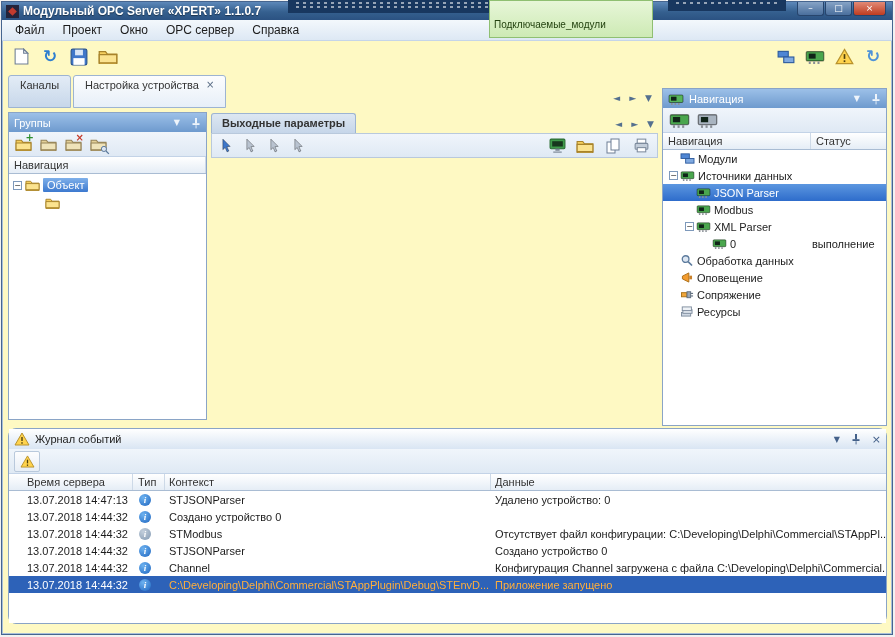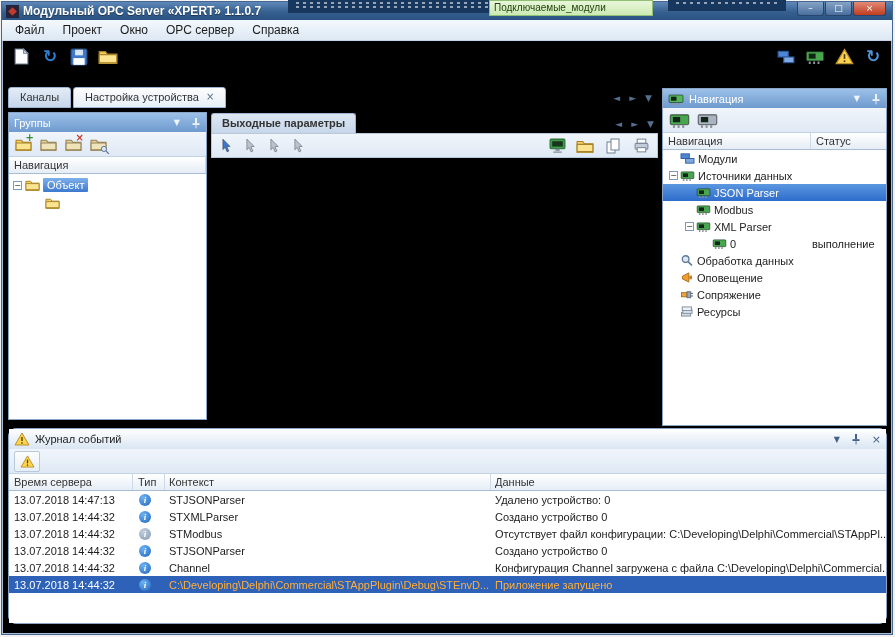--- a/index.html
+++ b/index.html
@@ -8,25 +8,25 @@
   .glyph { font-family:"DejaVu Sans", sans-serif; }
 
   
   .frag { position:absolute; background:#18375f; z-index:30; }
   .frag1 { left:288px; top:0; width:272px; height:13px; }
   .frag2 { left:668px; top:0; width:118px; height:11px; }
   .speck { height:2px; margin:2px 8px 0 8px;
            background:repeating-linear-gradient(90deg, rgba(255,255,255,.55) 0 3px, transparent 3px 7px); }
   .frag-green { position:absolute; left:489px; top:0; width:164px; height:16px; z-index:31;
                 background:linear-gradient(#e7f6d8,#cdeab4); border:1px solid #8fbf72;
-                font-size:10px; color:#23420f; padding:1px 4px; white-space:nowrap; overflow:hidden; }
+                font-size:10px; color:#23420f; padding:18px 4px; white-space:nowrap; overflow:hidden; }
 
   
   .window { position:absolute; left:1px; top:1px; width:892px; height:634px; z-index:10;
-            background:#000000; border:1px solid #46658f; box-shadow:0 0 0 1px #a9bfd9 inset; }
+            background:#fef9c3; border:1px solid #46658f; box-shadow:0 0 0 1px #a9bfd9 inset; }
 
   .titlebar { height:18px; background:linear-gradient(180deg,#5d88b9 0%,#35608f 55%,#2b5282 100%);
               display:flex; align-items:center; gap:4px; padding:0 4px; position:relative; }
   .app-icon { width:13px; height:13px; display:flex; }
   .title { color:#fff; font-size:12px; font-weight:bold; text-shadow:0 1px 1px rgba(0,0,0,.45); white-space:nowrap; }
   .winbtns { position:absolute; right:6px; top:0; display:flex; gap:1px; }
   .wbtn { width:27px; height:14px; display:flex; align-items:center; justify-content:center;
           color:#fff; font-size:9px; line-height:1; background:linear-gradient(#86a3c6,#4a6f9d);
           border:1px solid #27456d; border-top:none; border-radius:0 0 3px 3px; }
   .wbtn.close { width:33px; background:linear-gradient(#e28a76,#bf3c20); }
@@ -37,21 +37,21 @@
   .menu-item { padding:16px 9px; }
 
   .toolbar { height:31px; display:flex; align-items:center; gap:7px; padding:0 8px; }
   .tbi { width:22px; height:22px; display:flex; align-items:center; justify-content:center; }
   .tb-sp { flex:1; }
   .refresh-glyph { color:#2f7fd0; font-size:17px; font-weight:bold; line-height:1; }
 
   
   .docktabs { position:absolute; left:6px; top:84px; width:650px; height:22px; display:flex;
               align-items:flex-end; gap:2px; }
-  .tab { padding:3px 11px 4px; font-size:11px; color:#333; display:flex; align-items:center; gap:7px;
+  .tab { padding:3px 11px 16px; font-size:11px; color:#333; display:flex; align-items:center; gap:7px;
          background:linear-gradient(#e3ecf6,#c7d7ea); border:1px solid #9db4d2; border-radius:3px 3px 0 0; }
   .tab.active { background:linear-gradient(#fcfdfe,#e7eff8); }
   .tab-close { color:#5a6d85; font-size:10px; line-height:1; }
   .tab-arrows { position:absolute; right:6px; bottom:5px; display:flex; gap:9px;
                 color:#54708f; font-size:9px; }
 
   
   .panel { position:absolute; border:1px solid #8aa4c6; background:#e7eef7; display:flex; flex-direction:column; }
   .phead { height:19px; display:flex; align-items:center; gap:5px; padding:0 5px;
            background:linear-gradient(#9cc0e8,#6e9ace); color:#fff; font-size:11px; }
@@ -93,21 +93,21 @@
   .nstatus { width:74px; white-space:nowrap; overflow:hidden; }
   .nrow.selected { background:linear-gradient(#5c97e0,#2e6ccb); color:#fff; }
   .sp11 { width:11px; flex:0 0 auto; }
 
   
   #journal { left:6px; top:426px; width:879px; height:196px;border-radius:8px; }
   .jtool-btn { width:26px; height:21px; display:flex; align-items:center; justify-content:center;
                border:1px solid #b9c9dc; background:linear-gradient(#fdfdfe,#e7eef6); border-radius:2px; }
   .jgrid { flex:1; background:#fff; display:flex; flex-direction:column; overflow:hidden; }
   .jrow { height:17px; display:flex; align-items:center; font-size:11px; color:#1c1c1c; }
-  .jc-time { width:124px; padding-left:5px; flex:0 0 auto; white-space:nowrap; overflow:hidden; }
+  .jc-time { width:124px; padding-left:18px; flex:0 0 auto; white-space:nowrap; overflow:hidden; }
   .jc-type { width:32px; flex:0 0 auto; display:flex; justify-content:flex-start; padding-left:6px; }
   .jc-ctx  { width:326px; flex:0 0 auto; white-space:nowrap; overflow:hidden; padding-left:4px; }
   .jc-data { flex:1; white-space:nowrap; overflow:hidden; padding-left:4px; }
   .gh .jc-type { padding-left:5px; }
   .info-ic { width:12px; height:12px; border-radius:50%; background:radial-gradient(circle at 35% 30%,#6db2f0,#1f66c0);
              color:#fff; font-size:9px; font-weight:bold; display:flex; align-items:center; justify-content:center;
              font-family:"Liberation Serif", serif; font-style:italic; }
   .info-ic.muted { background:radial-gradient(circle at 35% 30%,#c3cfdc,#8299b2); }
   .jrow.selected { background:#2d62b8; }
   .jrow.selected .jc-time { color:#ffffff; }
@@ -551,21 +551,20 @@
             <span class="info-ic">i</span>
           </span>
         <span class="jc-ctx">STJSONParser</span>
         <span class="jc-data">Удалено устройство: 0</span>
       </div>
       <div class="jrow">
         <span class="jc-time">13.07.2018 14:44:32</span>
         <span class="jc-type">
             <span class="info-ic">i</span>
           </span>
-        <span class="jc-ctx">STXMLParser</span>
         <span class="jc-data">Создано устройство 0</span>
       </div>
       <div class="jrow">
         <span class="jc-time">13.07.2018 14:44:32</span>
         <span class="jc-type">
             <span class="info-ic muted">i</span>
           </span>
         <span class="jc-ctx">STModbus</span>
         <span class="jc-data">Отсутствует файл конфигурации: C:\Developing\Delphi\Commercial\STAppPl...</span>
       </div>

